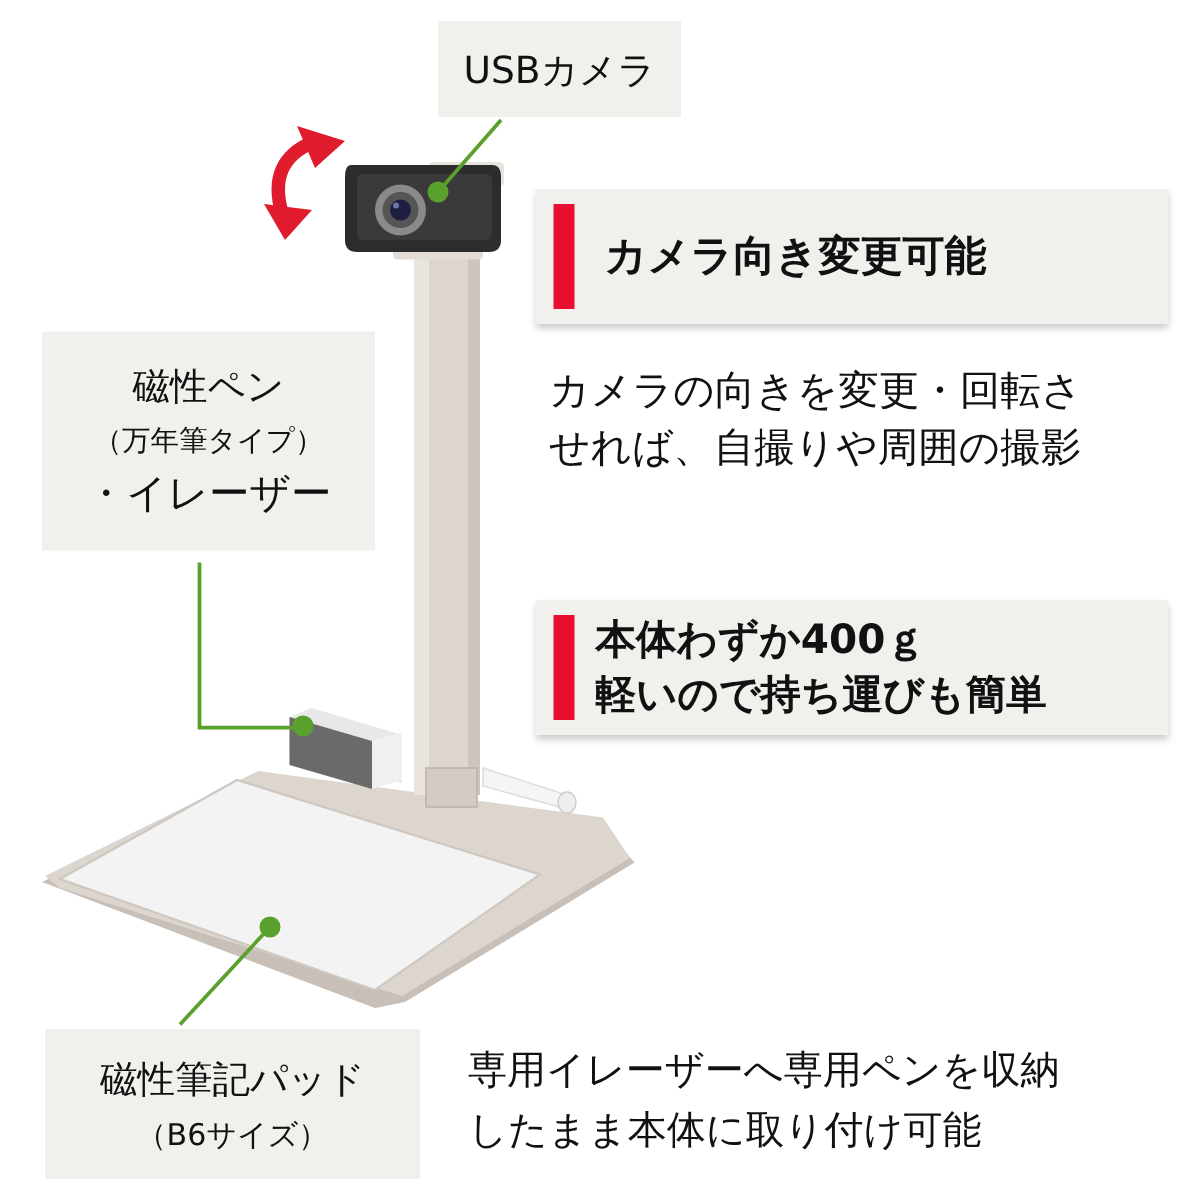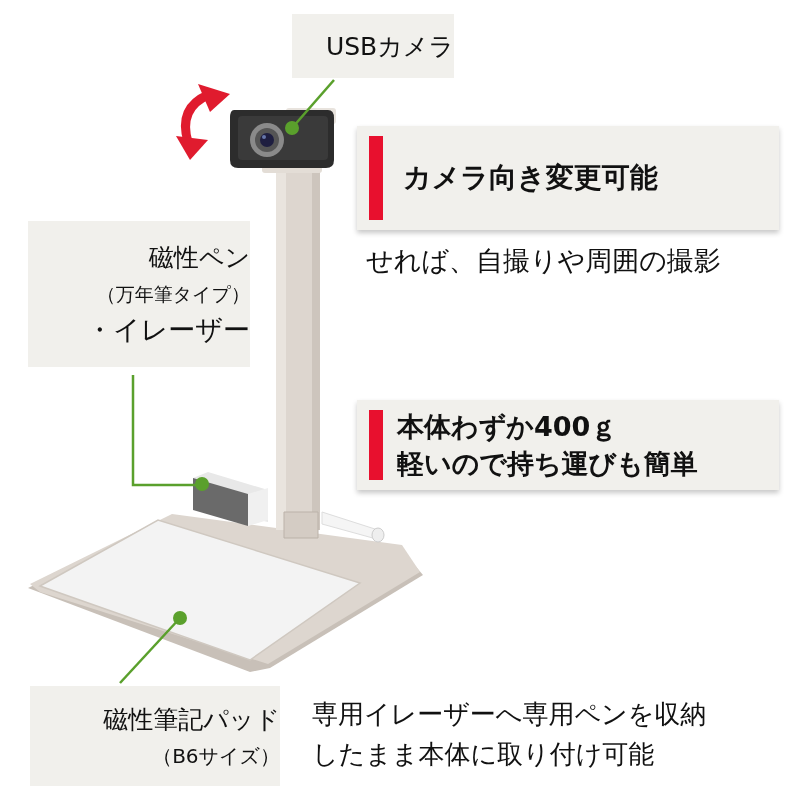--- a/index.html
+++ b/index.html
@@ -2,40 +2,40 @@
 <html><head>
 <meta charset="utf-8">
 <style>
   * { box-sizing: border-box; margin: 0; padding: 0; }
   html, body { width: 800px; height: 800px; background: #ffffff; overflow: hidden; }
   body { position: relative; font-family: "DejaVu Sans", "Liberation Sans", sans-serif; color: #111; }
 
   .label-box {
     position: absolute;
     background: #f1f0ec;
-    display: flex; flex-direction: column; align-items: flex-end; justify-content: center;
+    display: flex; flex-direction: column; align-items: center; justify-content: center;
     text-align: center;
   }
   #usb-label { left: 292px; top: 14px; width: 162px; height: 64px; font-size: 25px; }
   #pen-label { left: 28px; top: 221px; width: 222px; height: 146px; }
   #pen-label .l1 { font-size: 25px; line-height: 38px; }
   #pen-label .l2 { font-size: 19px; line-height: 34px; }
   #pen-label .l3 { font-size: 27px; line-height: 38px; }
   #pad-label { left: 30px; top: 686px; width: 250px; height: 100px; }
   #pad-label .l1 { font-size: 25px; line-height: 40px; }
   #pad-label .l2 { font-size: 20px; line-height: 32px; }
 
   .feature-box {
     position: absolute;
     background: #f1f0ec;
     box-shadow: 0 3px 5px rgba(0,0,0,0.22);
     display: flex; align-items: center;
   }
   .feature-box .bar { position: absolute; left: 12px; width: 14px; background: #e8102e; }
-  #feature-rotate { left: 357px; top: 126px; width: 422px; height: 104px; }
+  #feature-rotate { left: 357px; top: 126px; width: 422px; height: 90px; }
   #feature-rotate .bar { top: 10px; bottom: 10px; }
   #feature-rotate .text { margin-left: 46px; font-size: 28px; font-weight: bold; }
   #feature-weight { left: 357px; top: 400px; width: 422px; height: 90px; }
   #feature-weight .bar { top: 10px; bottom: 10px; }
   #feature-weight .text { margin-left: 40px; font-size: 27px; font-weight: bold; line-height: 37px; }
 
   #rotate-desc { position: absolute; left: 366px; top: 242px; width: 420px; font-size: 27px; line-height: 38px; }
   #storage-desc { position: absolute; left: 312px; top: 694px; width: 480px; font-size: 26px; line-height: 40px; }
 
   svg#product { position: absolute; left: 0; top: 0; }
@@ -108,20 +108,21 @@
   <span class="l2">（万年筆タイプ）</span>
   <span class="l3">・イレーザー</span>
 </div>
 
 <div id="feature-rotate" class="feature-box">
   <div class="bar"></div>
   <span class="text">カメラ向き変更可能</span>
 </div>
 
 <div id="rotate-desc">
+  <div>カメラの向きを変更・回転さ</div>
   <div>せれば、自撮りや周囲の撮影</div>
 </div>
 
 <div id="feature-weight" class="feature-box">
   <div class="bar"></div>
   <div class="text">
     <div>本体わずか400ｇ</div>
     <div>軽いので持ち運びも簡単</div>
   </div>
 </div>

